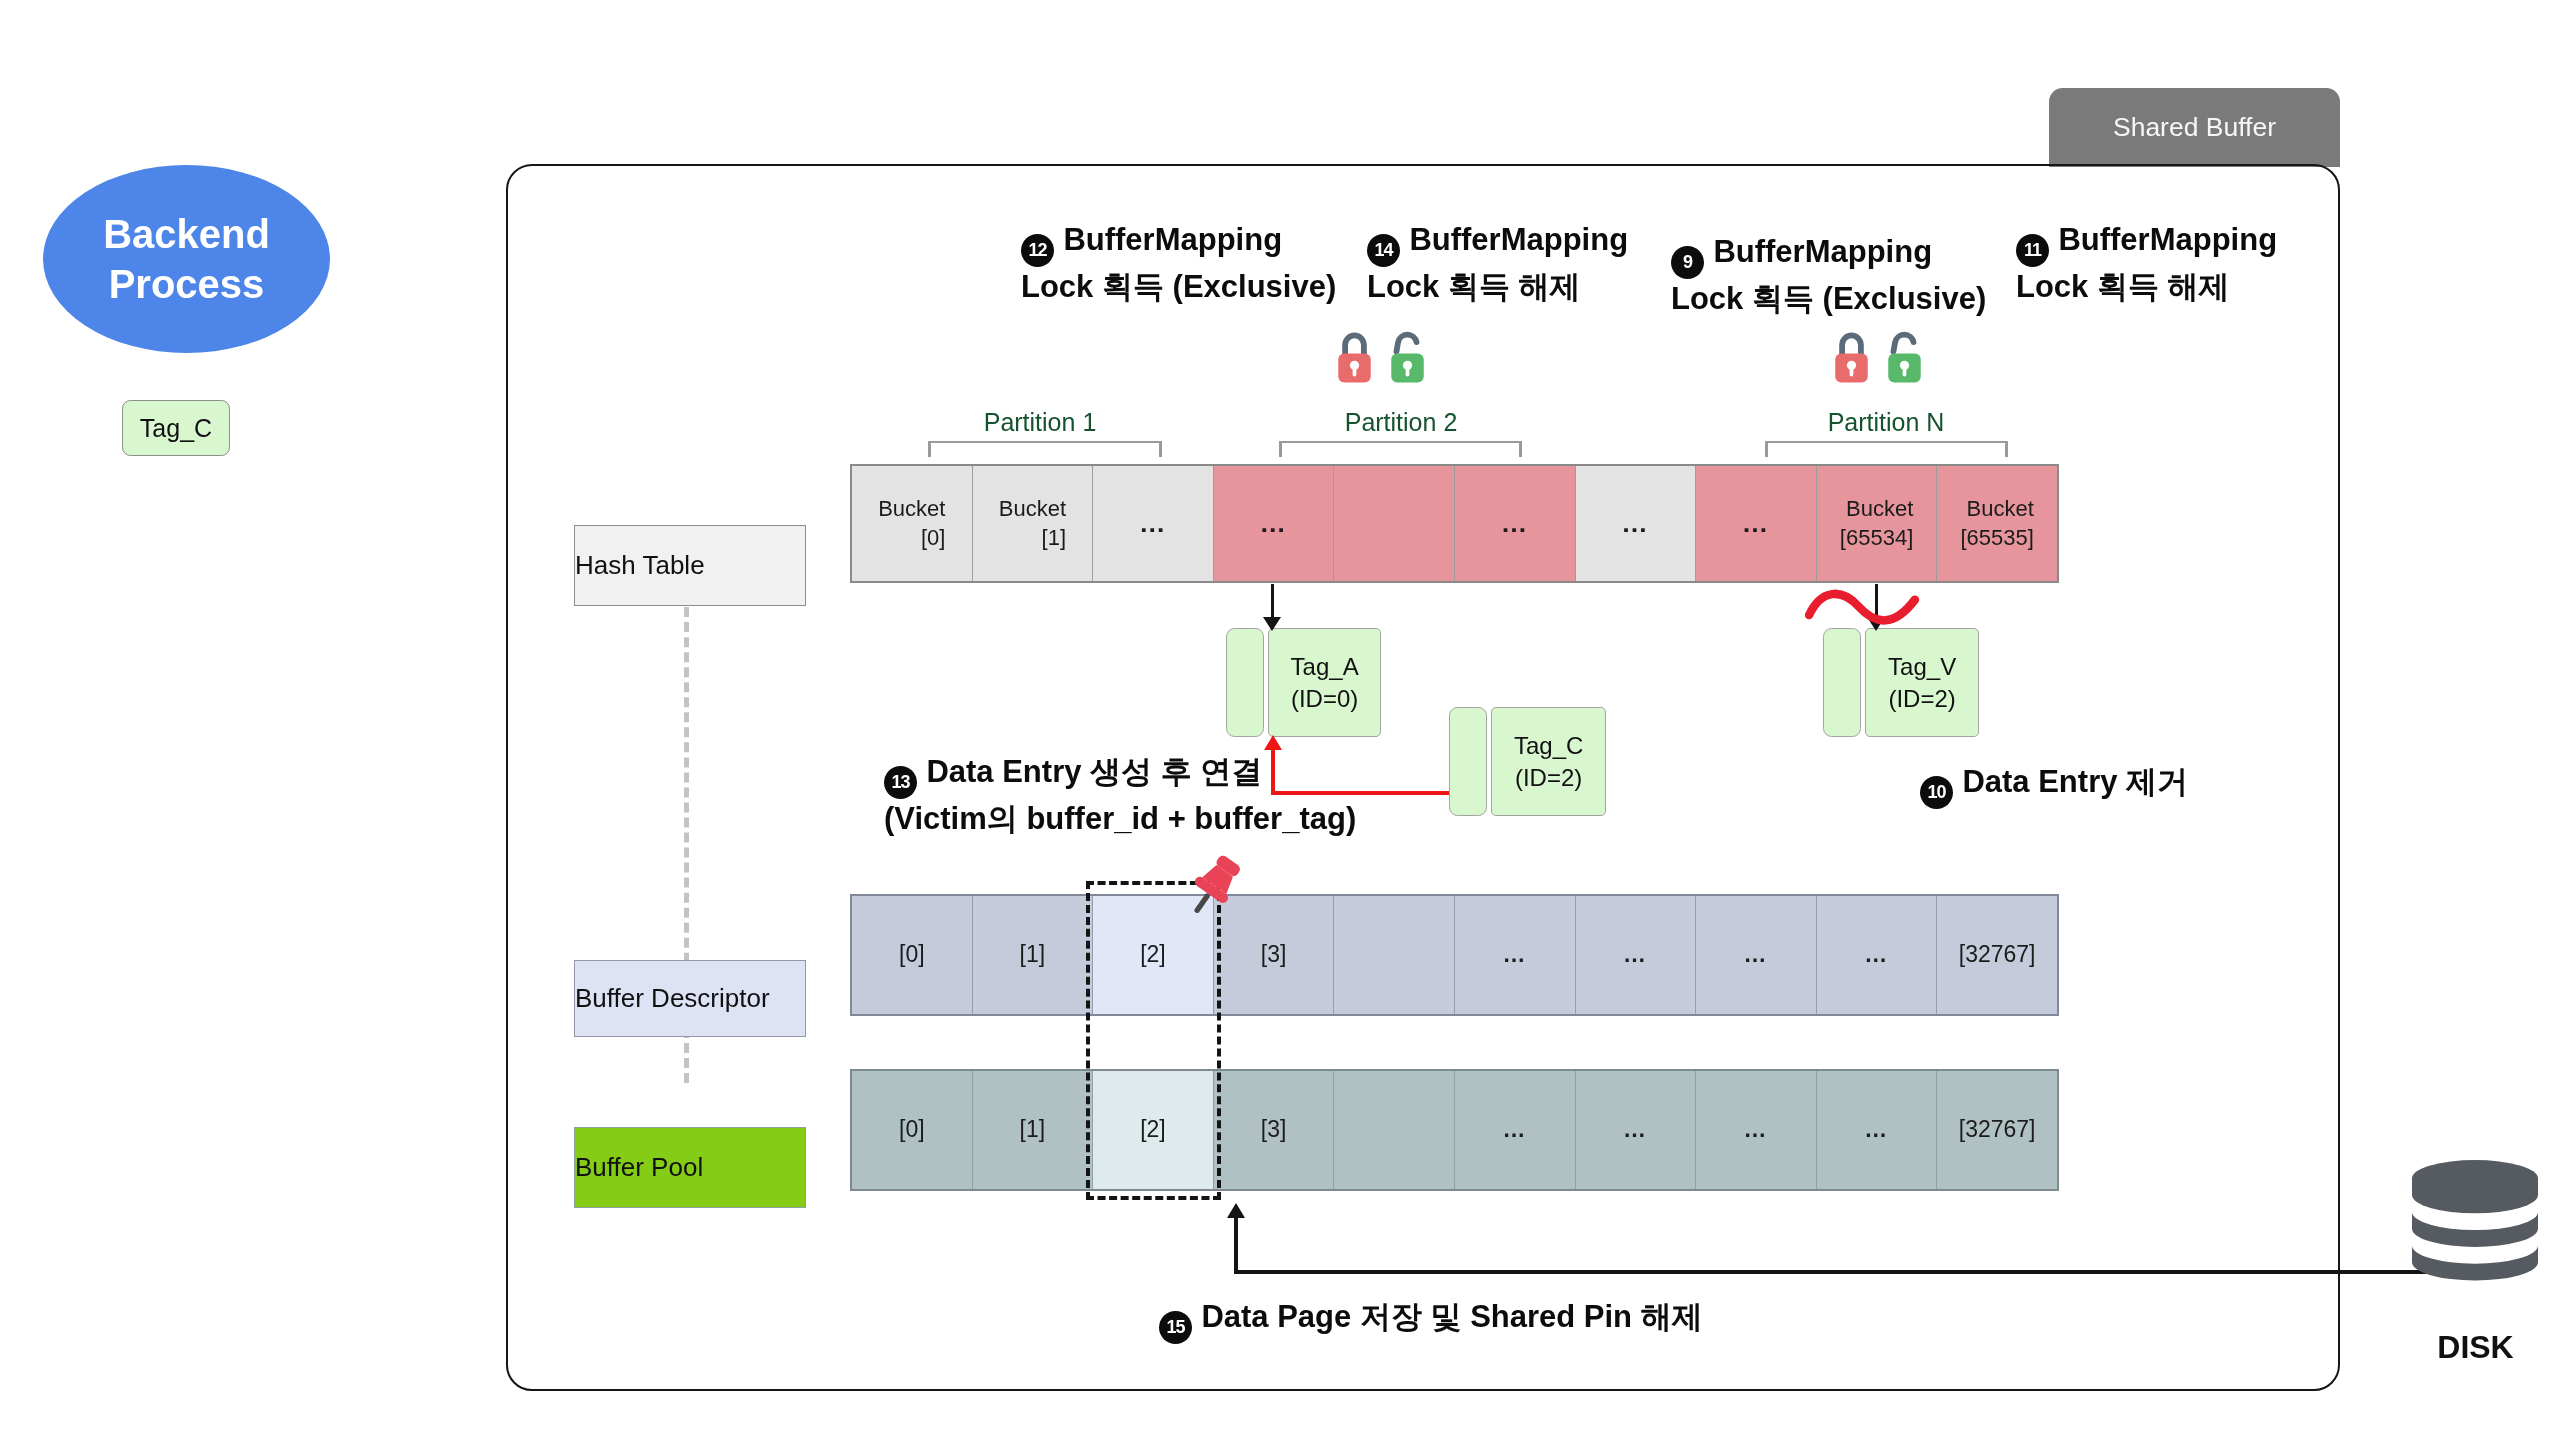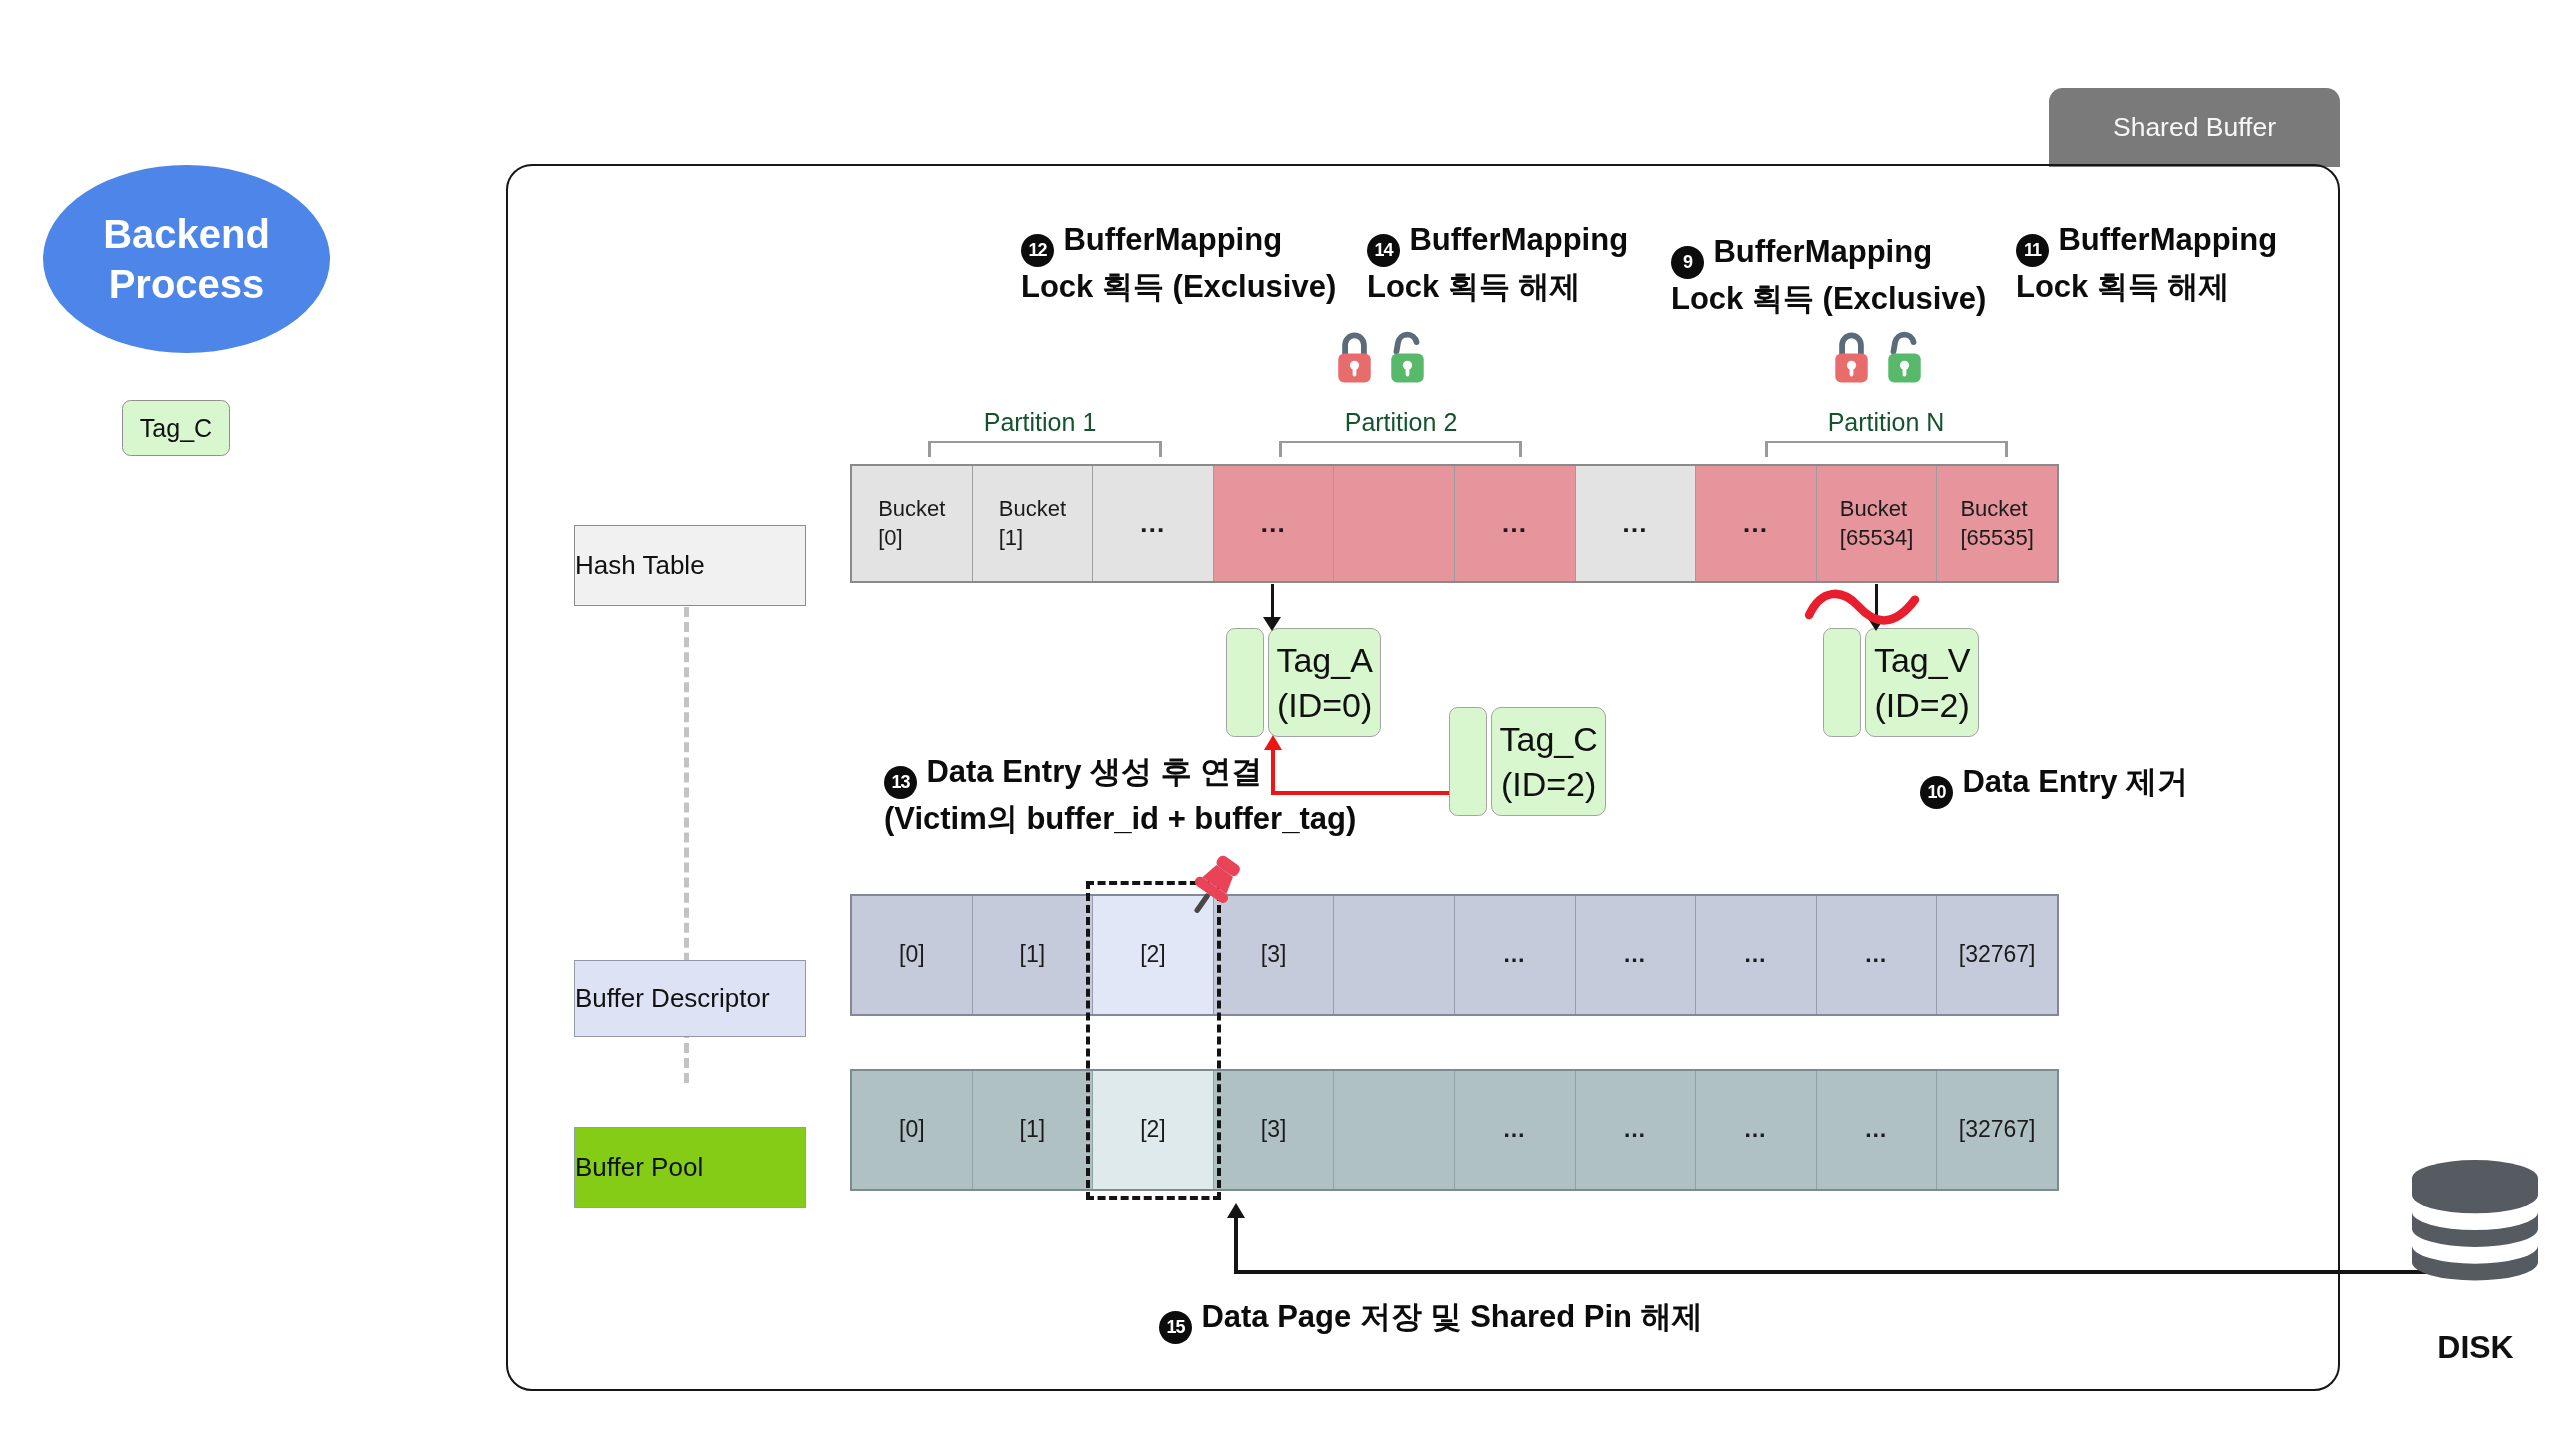--- a/index.html
+++ b/index.html
@@ -33,21 +33,21 @@
   .lockpair { position:absolute; display:flex; gap:12px; z-index:4; }
 
   
   .ptn { position:absolute; width:256px; text-align:center; font-size:25px; color:#14532d; z-index:3; }
   .bracket { position:absolute; height:17px; border-top:2.6px solid #9a9a9a; z-index:3; }
   .bracket::before, .bracket::after { content:""; position:absolute; top:-0.9px; width:2.6px; height:14.5px; background:#9a9a9a; }
   .bracket::before { left:0; } .bracket::after { right:0; }
 
   
   .row { position:absolute; display:flex; border:2.6px solid #8a8a8a; z-index:3; }
-  .c { flex:1 1 0; display:flex; align-items:center; justify-content:center; text-align:left;
+  .c { flex:1 1 0; display:flex; align-items:center; justify-content:center; text-align:right;
        white-space:pre-line; border-right:1.7px solid #9d9d9d; font-size:22px; color:#1b1b1b; line-height:1.3; }
   .c:last-child { border-right:none; }
   .dots { font-weight:700; font-size:26.5px; letter-spacing:1.7px; }
   .cg  { background:#e3e3e3; }
   .cr  { background:#e5959b; }
   .row-bd { border-color:#83879a; }
   .cbd { background:#c5cbdb; border-right-color:#979daf; font-size:23px; }
   .cbdh{ background:#e2e7f8; }
   .row-bp { border-color:#7d8b8f; }
   .cbp { background:#b0c1c4; border-right-color:#91a2a6; font-size:23px; }
@@ -57,23 +57,23 @@
   .lbl { position:absolute; left:574px; width:232px; display:flex; align-items:center; justify-content:flex-start;
          font-size:26px; color:#111; border:1.7px solid #8d8d8d; z-index:4;margin-top:44px; }
   .lbl-hash { top:481px; height:81px;  background:#f1f1f1; }
   .lbl-bd   { top:916px; height:77px; background:#dde3f4; border-color:#9298a6; }
   .lbl-bp   { top:1083px; height:81px; background:#84cc16; border-color:#8fa0a4; }
   .vdash { left:684px; top:562px; width:0; height:521px; border-left:5.1px dashed #c3c3c3; z-index:3; }
 
   
   .tagbox { position:absolute; display:flex; gap:4.3px; z-index:4; }
   .tagstrip { width:38px; background:#d9f7cf; border:1.7px solid #a3a3a3; border-radius:8.5px; }
-  .tagmain  { flex:1 1 0; background:#d9f7cf; border:1.7px solid #a3a3a3; border-radius:10px;
+  .tagmain  { flex:1 1 0; background:#d9f7cf; border:1.7px solid #a3a3a3; border-radius:5px;
               display:flex; align-items:center; justify-content:center; text-align:center;
-              font-size:34px; line-height:1.3; white-space:pre-line; }
+              font-size:24px; line-height:1.3; white-space:pre-line; }
 
   
   .vline { position:absolute; background:#141414; z-index:5; }
   .hline { position:absolute; background:#141414; z-index:5; }
   .head-down { position:absolute; width:0; height:0; border-left:9.4px solid transparent;
                border-right:9.4px solid transparent; border-top:14.5px solid #141414; z-index:5; }
   .head-up   { position:absolute; width:0; height:0; border-left:9.4px solid transparent;
                border-right:9.4px solid transparent; border-bottom:15.4px solid #141414; z-index:5; }
   .red { background:#ee1515; }
   .red-head-up { border-bottom-color:#ee1515; }

